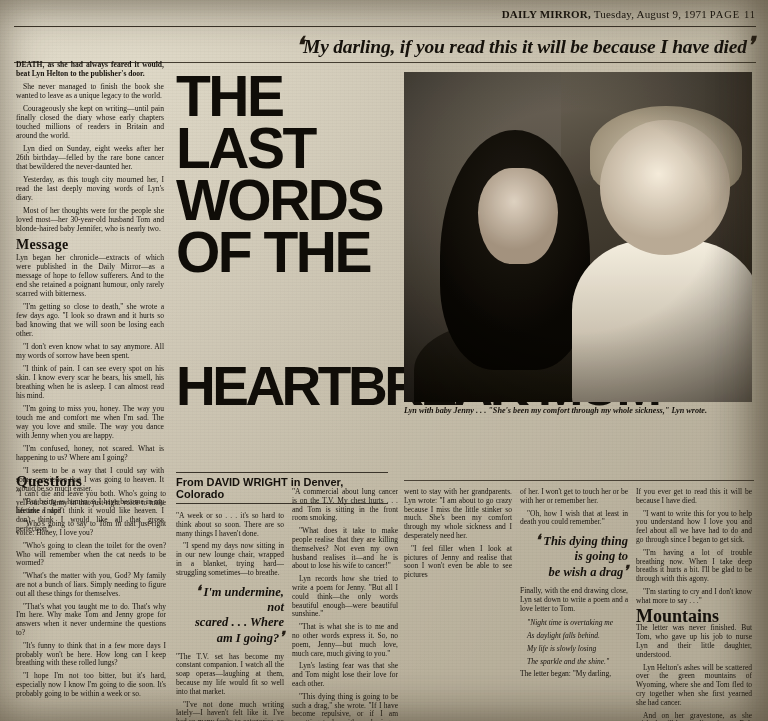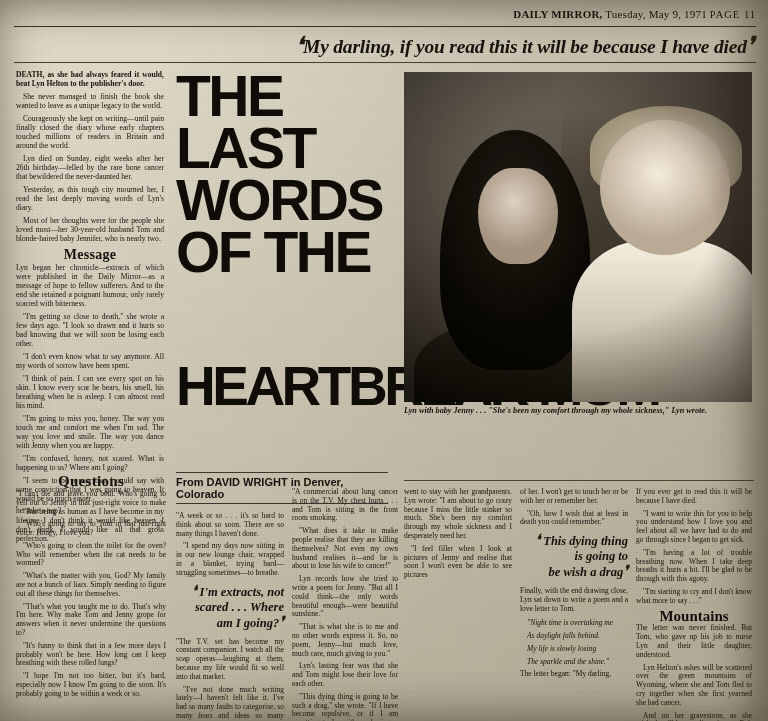--- a/index.html
+++ b/index.html
@@ -49,32 +49,31 @@
     color:#17130d;
     white-space:nowrap;
   }
   .qm{font-size:23px;color:#241d14;}
   .rule-under-kicker{
     position:absolute;left:14px;right:12px;top:62px;
     border-top:1.2px solid #443d31;
   }
   
   .colA{
-    position:absolute;left:16px;top:70px;width:148px;
+    position:absolute;left:16px;top:60px;width:148px;
     font-size:7.6px;line-height:9.0px;
     text-align:justify;
     column-gap:0;
   }
   .colA p{margin:0 0 4px 0;text-indent:7px;}
   .colA p.noind{text-indent:0;}
   .dropcap-lead{font-weight:bold;}
   .subhead{
     font-family:"Liberation Serif", serif;
     font-weight:bold;font-size:14px;
-    text-align:center;
     margin:7px 0 4px 0;
     letter-spacing:.3px;
   }
   .subhead.lg{font-size:15px;}
   
   .bighead{
     position:absolute;left:176px;top:70px;width:220px;
     font-family:"Liberation Sans", sans-serif;
     font-weight:bold;
     font-size:57px;
@@ -163,39 +162,39 @@
   .pull{
     font-family:"Liberation Serif", serif;
     font-weight:bold;font-style:italic;
     font-size:12.5px;line-height:15px;
     text-align:right;
     margin:6px 0 7px 0;
   }
   .pull .qm{font-size:15px;}
   .smallhead{
     font-family:"Liberation Serif", serif;
-    font-weight:bold;font-size:15px;text-align:center;
+    font-weight:bold;font-size:18px;
     margin:6px 0 4px 0;
   }
   .poem{font-style:italic;text-indent:0;margin:4px 0 4px 6px;line-height:9.2px;}
   .edge-shadow{
     position:absolute;inset:0;
     box-shadow:inset 0 0 48px rgba(60,48,30,.45), inset -18px 0 40px rgba(40,32,18,.35);
     pointer-events:none;
   }
 </style>
 </head>
 <body>
 
 <div class="page">
   <div class="grain"></div>
 
   <div class="masthead">
     <b>DAILY MIRROR,</b>
-    <span>Tuesday, May 9, 1971</span>
+    <span>Tuesday, August 9, 1971</span>
     <span class="pg">PAGE 11</span>
   </div>
   <div class="rule-top"></div>
 
   <div class="kicker">
     <span class="qm">❛</span><span>My darling, if you read this it will be because I have died</span><span class="qm">❜</span>
   </div>
   <div class="rule-under-kicker"></div>
 
   <div class="colA">
@@ -253,21 +252,21 @@
     <p>"That's what you taught me to do. That's why I'm here. Why make Tom and Jenny grope for answers when it never undermine the questions to?</p>
     <p>"It's funny to think that in a few more days I probably won't be here. How long can I keep breathing with these rolled lungs?</p>
     <p>"I hope I'm not too bitter, but it's hard, especially now I know I'm going to die soon. It's probably going to be within a week or so.</p>
   </div>
 
   <div class="lcol c2">
     <p class="noind">"A week or so . . . it's so hard to think about so soon. There are so many things I haven't done.</p>
     <p>"I spend my days now sitting in in our new lounge chair, wrapped in a blanket, trying hard—struggling sometimes—to breathe.</p>
     <div class="pull">
       <span class="qm">❛</span>
-      <span>I'm extracts, not</span><br>
+      <span>I'm undermine, not</span><br>
       <span>scared . . . Where</span><br>
       <span>am I going?</span><span class="qm">❜</span>
     </div>
     <p class="noind">"The T.V. set has become my constant companion. I watch all the soap operas—laughing at them, because my life would fit so well into that market.</p>
     <p>"I've not done much writing lately—I haven't felt like it. I've had so many faults to categorise, so many fears and ideas so many angers at myself for being sick.</p>
   </div>
 
   <div class="lcol c3">
     <p class="noind">"A commercial about lung cancer is on the T.V. My chest hurts . . . and Tom is sitting in the front room smoking.</p>
     <p>"What does it take to make people realise that they are killing themselves? Not even my own husband realises it—and he is about to lose his wife to cancer!"</p>

